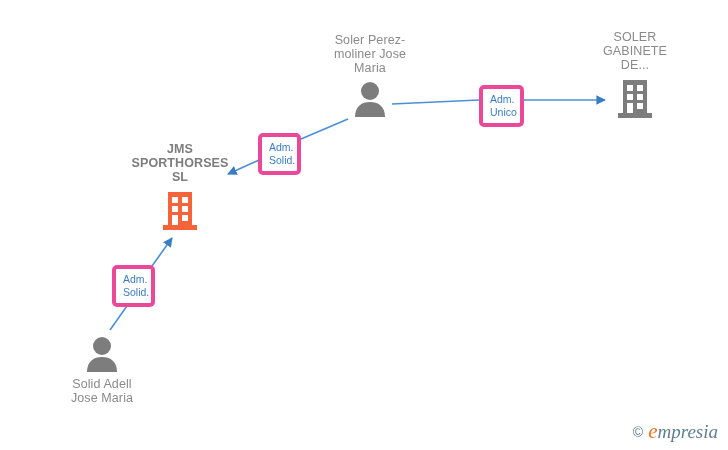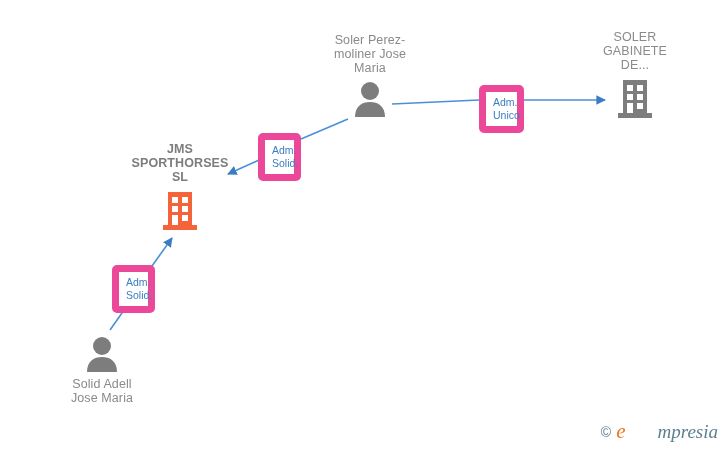--- a/index.html
+++ b/index.html
@@ -50,21 +50,21 @@
   .node-label.bottom { margin-top: 5px; }
   .node-icon {
     display: block;
     line-height: 0;
   }
 
   
   .chip {
     position: absolute;
     box-sizing: border-box;
-    border: 7px solid #ec4899;
+    border: 4px solid #ec4899;
     border-radius: 5px;
     background: #ffffff;
     color: #3b7dc4;
     font-size: 10.5px;
     line-height: 13px;
     padding: 4px 6px 4px 7px;
     text-align: left;
     white-space: pre-line;
     z-index: 5;
   }
@@ -169,17 +169,17 @@
 
   <div class="chip" style="left:258px; top:133px; width:43px;">Adm.
 Solid.</div>
 
   <div class="chip" style="left:112px; top:265px; width:43px;">Adm.
 Solid.</div>
 
   <div style="position:absolute; right:10px; bottom:8px; display:flex; align-items:center; gap:5px;">
     <span style="color:#5d7f91; font-size:14px; line-height:14px;">©</span>
     <span style="line-height:18px;">
-      <span style="color:#ee7624; font-family:'Liberation Serif', serif; font-style:italic; font-size:21px;">e</span><span style="color:#5d7f91; font-family:'Liberation Serif', serif; font-style:italic; font-size:19px;margin-left:32px;">mpresia</span>
+      <span style="color:#ee7624; font-family:'Liberation Serif', serif; font-style:italic; font-size:21px;">e</span><span style="color:#5d7f91; font-family:'Liberation Serif', serif; font-style:italic; font-size:19px;">mpresia</span>
     </span>
   </div>
 
 </div>
 
 </body></html>

